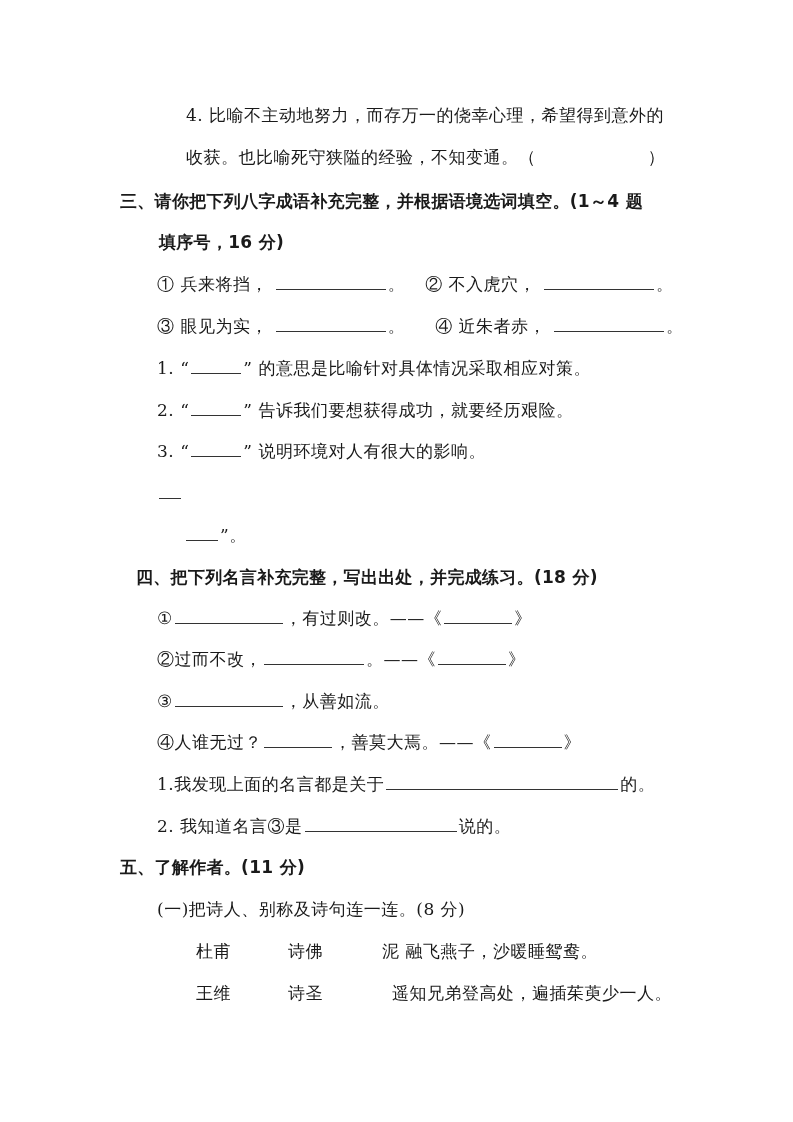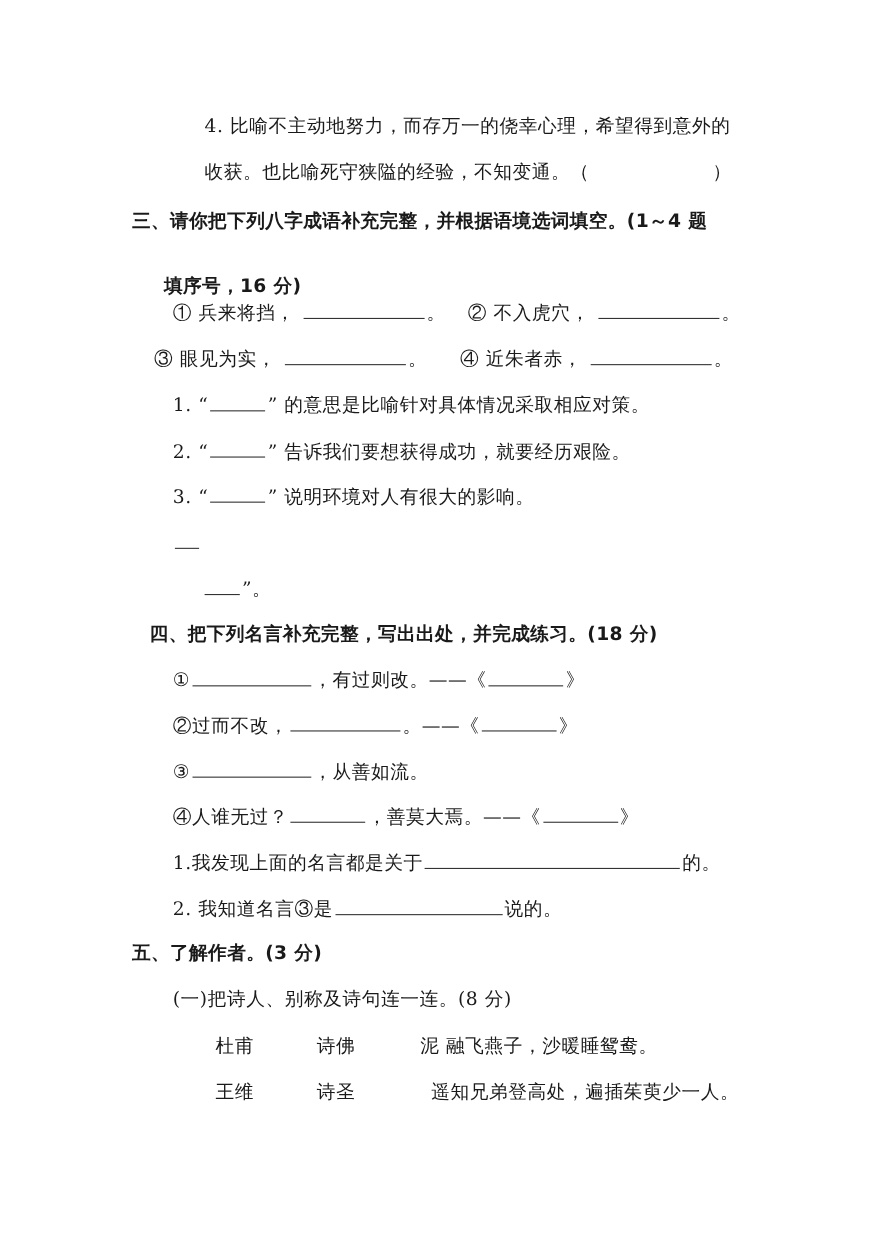--- a/index.html
+++ b/index.html
@@ -26,33 +26,33 @@
 <body>
 
 <div class="line" style="left:186px; top:104px;">4. 比喻不主动地努力，而存万一的侥幸心理，希望得到意外的</div>
 <div class="line" style="left:186px; top:146px;">
   <span>收获。也比喻死守狭隘的经验，不知变通。（</span>
   <span style="display:inline-block; width:100px;"></span>
   <span>）</span>
 </div>
 
 <div class="line heading" style="left:120px; top:190px;">三、请你把下列八字成语补充完整，并根据语境选词填空。(1～4 题</div>
-<div class="line heading" style="left:149px; top:231px;margin-top:18px;">填序号，16 分)</div>
+<div class="line heading" style="left:159px; top:231px;">填序号，16 分)</div>
 
 <div class="line" style="left:157px; top:273px;">
   <span>①</span>
   <span>兵来将挡，</span>
   <span class="blank" style="width:110px;"></span><span>。</span>
   <span class="tab" style="width:8px;"></span>
   <span>②</span>
   <span>不入虎穴，</span>
   <span class="blank" style="width:110px;"></span><span>。</span>
 </div>
 
-<div class="line" style="left:140px; top:315px;text-align:right;">
+<div class="line" style="left:157px; top:315px;text-align:right;">
   <span>③</span>
   <span>眼见为实，</span>
   <span class="blank" style="width:110px;"></span><span>。</span>
   <span class="tab" style="width:18px;"></span>
   <span>④</span>
   <span>近朱者赤，</span>
   <span class="blank" style="width:110px;"></span><span>。</span>
 </div>
 
 <div class="line" style="left:157px; top:357px;">
@@ -99,21 +99,21 @@
 </div>
 
 <div class="line" style="left:157px; top:773px;">
   <span>1.我发现上面的名言都是关于</span><span class="blank" style="width:232px;"></span><span>的。</span>
 </div>
 
 <div class="line" style="left:157px; top:815px;">
   <span>2. 我知道名言③是</span><span class="blank" style="width:152px;"></span><span>说的。</span>
 </div>
 
-<div class="line heading" style="left:120px; top:856px;">五、了解作者。(3 分)</div>
+<div class="line heading" style="left:120px; top:856px;">五、了解作者。(11 分)</div>
 <div class="line" style="left:157px; top:898px;">(一)把诗人、别称及诗句连一连。(8 分)</div>
 
 <div class="line" style="left:196px; top:940px;">
   <span style="position:absolute; left:0;">杜甫</span>
   <span style="position:absolute; left:92px;">诗佛</span>
   <span style="position:absolute; left:186px;">泥  融飞燕子，沙暖睡鸳鸯。</span>
 </div>
 
 <div class="line" style="left:196px; top:982px;">
   <span style="position:absolute; left:0;">王维</span>

